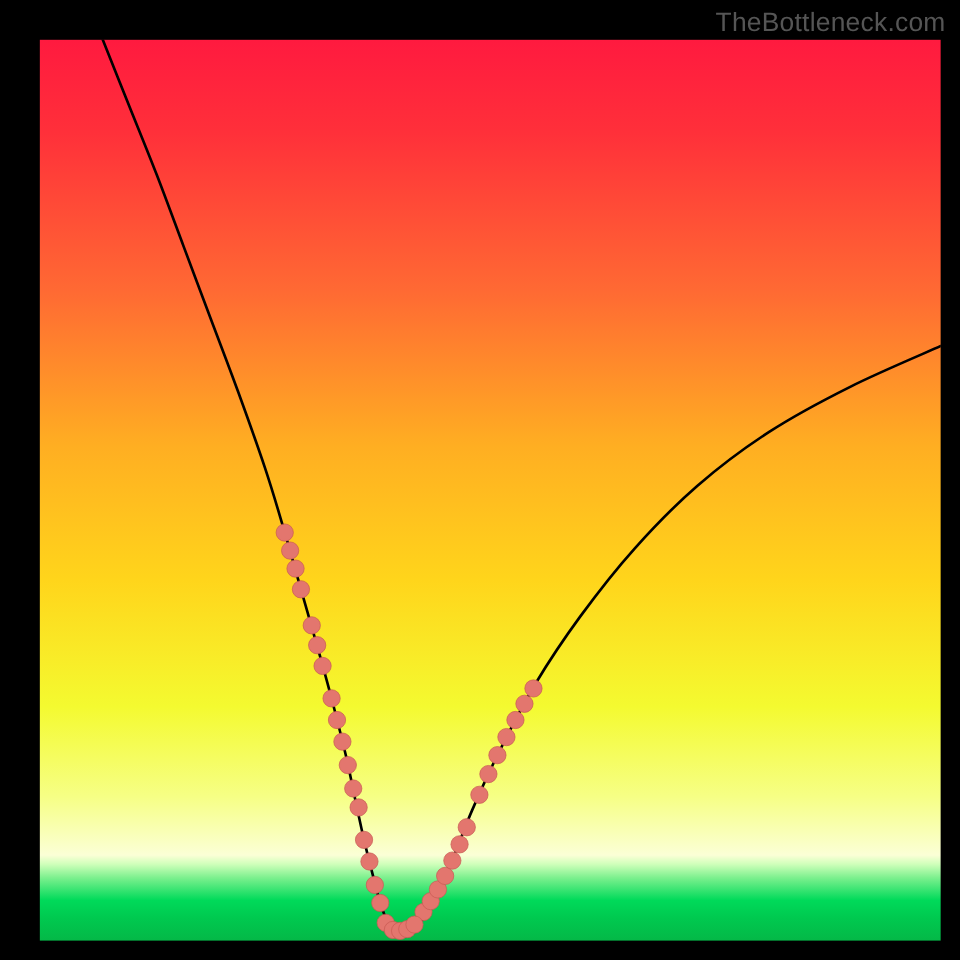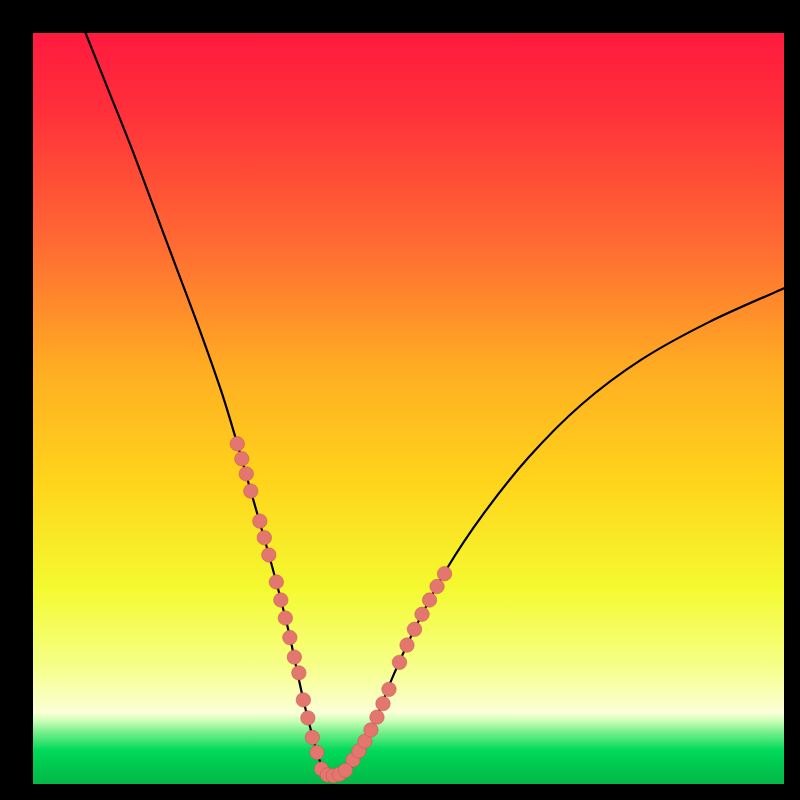--- a/index.html
+++ b/index.html
@@ -39,20 +39,21 @@
     z-index: 5;
   }
   svg {
     display: block;
   }
 </style>
 </head>
 <body>
 
 <div class="frame">
+  <div class="watermark">TheBottleneck.com</div>
 
   <div class="plot">
     <svg id="plot-svg" width="751" height="751" viewBox="0 0 751 751">
         <defs>
           <linearGradient id="bg-grad" x1="0" y1="0" x2="0" y2="1">
             <stop offset="0%" stop-color="#ff1a3f"></stop>
             <stop offset="10%" stop-color="#ff2f3a"></stop>
             <stop offset="28.000000000000004%" stop-color="#ff6a33"></stop>
             <stop offset="45%" stop-color="#ffae22"></stop>
             <stop offset="60%" stop-color="#ffd51b"></stop>

